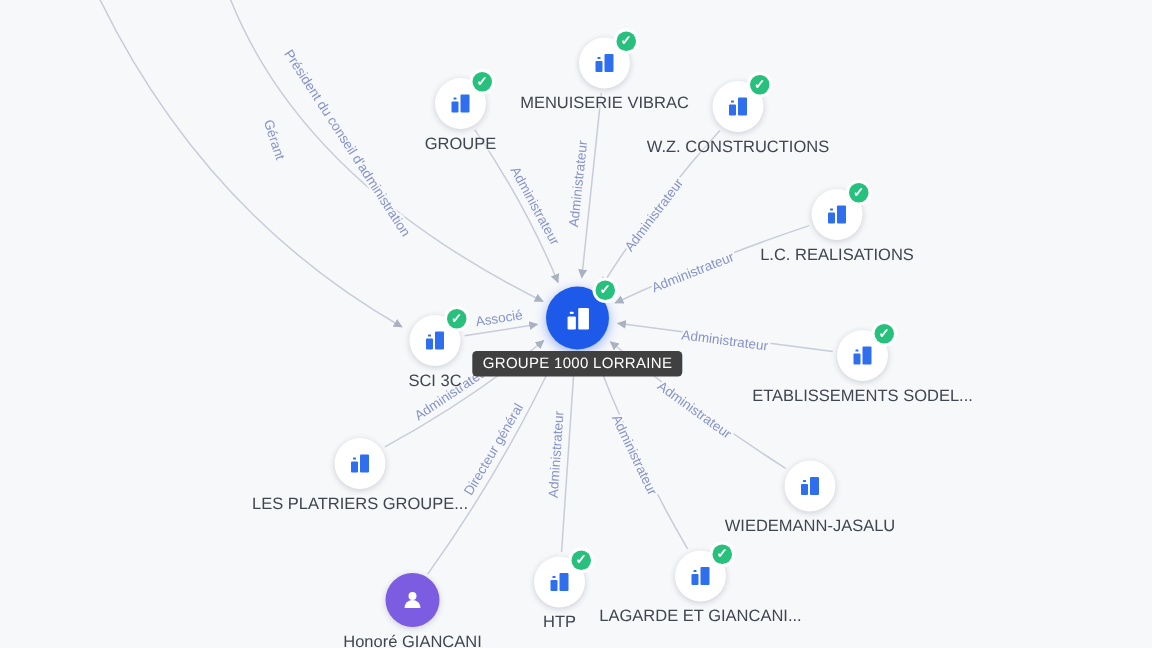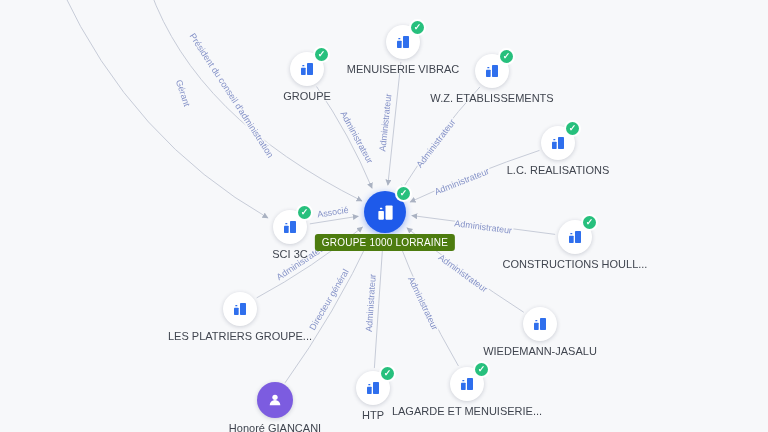--- a/index.html
+++ b/index.html
@@ -34,21 +34,21 @@
     box-shadow:0 0 0 2px #fff;font-weight:bold;
   }
   .node-label{
     position:absolute;top:21px;left:0;transform:translateX(-50%);
     white-space:nowrap;font-size:11px;color:#40454f;
     text-shadow:0 1px 0 #f7f8fa,0 0 3px #f7f8fa,0 0 5px #f7f8fa;
   }
   .person-label{top:22px;}
   .main-label{
     position:absolute;top:22px;left:0;transform:translateX(-50%);
-    background:#4d7c0f;color:#fff;font-size:10px;letter-spacing:.2px;
+    background:#404040;color:#fff;font-size:10px;letter-spacing:.2px;
     padding:3px 7px;border-radius:3px;white-space:nowrap;
   }
 </style>
 </head>
 <body>
 
 <div class="canvas">
   <svg class="edge-layer" width="768" height="432" viewBox="0 0 768 432">
     <defs>
       <marker id="arrow" markerWidth="7" markerHeight="7" refX="5.5" refY="3" orient="auto">
@@ -109,21 +109,21 @@
       </div>
       <div class="node" style="left: 492px; top: 71px;">
         <div class="circle company">
           <svg viewBox="0 0 24 24" fill="currentColor">
             <rect x="3" y="10" width="7" height="11" rx="1"></rect>
             <rect x="12" y="3" width="9" height="18" rx="1"></rect>
             <rect x="5" y="6" width="3" height="2" rx="0.5"></rect>
           </svg>
           <div class="badge">✓</div>
         </div>
-        <div class="node-label">W.Z. ETABLISSEMENTS</div>
+        <div class="node-label">W.Z. CONSTRUCTIONS</div>
       </div>
       <div class="node" style="left: 558px; top: 143px;">
         <div class="circle company">
           <svg viewBox="0 0 24 24" fill="currentColor">
             <rect x="3" y="10" width="7" height="11" rx="1"></rect>
             <rect x="12" y="3" width="9" height="18" rx="1"></rect>
             <rect x="5" y="6" width="3" height="2" rx="0.5"></rect>
           </svg>
           <div class="badge">✓</div>
         </div>
@@ -131,42 +131,42 @@
       </div>
       <div class="node" style="left: 575px; top: 237px;">
         <div class="circle company">
           <svg viewBox="0 0 24 24" fill="currentColor">
             <rect x="3" y="10" width="7" height="11" rx="1"></rect>
             <rect x="12" y="3" width="9" height="18" rx="1"></rect>
             <rect x="5" y="6" width="3" height="2" rx="0.5"></rect>
           </svg>
           <div class="badge">✓</div>
         </div>
-        <div class="node-label">CONSTRUCTIONS HOULL...</div>
+        <div class="node-label">ETABLISSEMENTS SODEL...</div>
       </div>
       <div class="node" style="left: 540px; top: 324px;">
         <div class="circle company">
           <svg viewBox="0 0 24 24" fill="currentColor">
             <rect x="3" y="10" width="7" height="11" rx="1"></rect>
             <rect x="12" y="3" width="9" height="18" rx="1"></rect>
             <rect x="5" y="6" width="3" height="2" rx="0.5"></rect>
           </svg>
         </div>
         <div class="node-label">WIEDEMANN-JASALU</div>
       </div>
       <div class="node" style="left: 467px; top: 384px;">
         <div class="circle company">
           <svg viewBox="0 0 24 24" fill="currentColor">
             <rect x="3" y="10" width="7" height="11" rx="1"></rect>
             <rect x="12" y="3" width="9" height="18" rx="1"></rect>
             <rect x="5" y="6" width="3" height="2" rx="0.5"></rect>
           </svg>
           <div class="badge">✓</div>
         </div>
-        <div class="node-label">LAGARDE ET MENUISERIE...</div>
+        <div class="node-label">LAGARDE ET GIANCANI...</div>
       </div>
       <div class="node" style="left: 373px; top: 388px;">
         <div class="circle company">
           <svg viewBox="0 0 24 24" fill="currentColor">
             <rect x="3" y="10" width="7" height="11" rx="1"></rect>
             <rect x="12" y="3" width="9" height="18" rx="1"></rect>
             <rect x="5" y="6" width="3" height="2" rx="0.5"></rect>
           </svg>
           <div class="badge">✓</div>
         </div>

